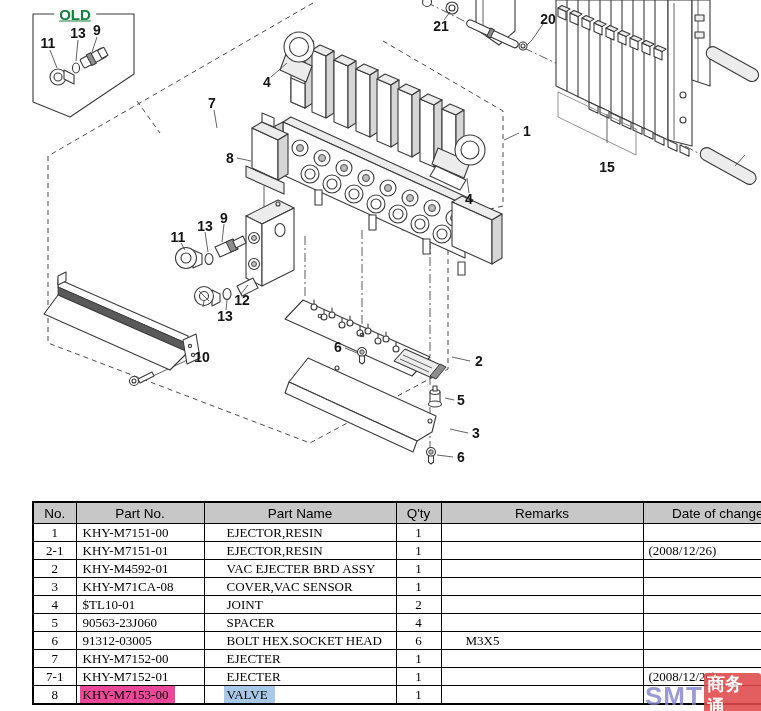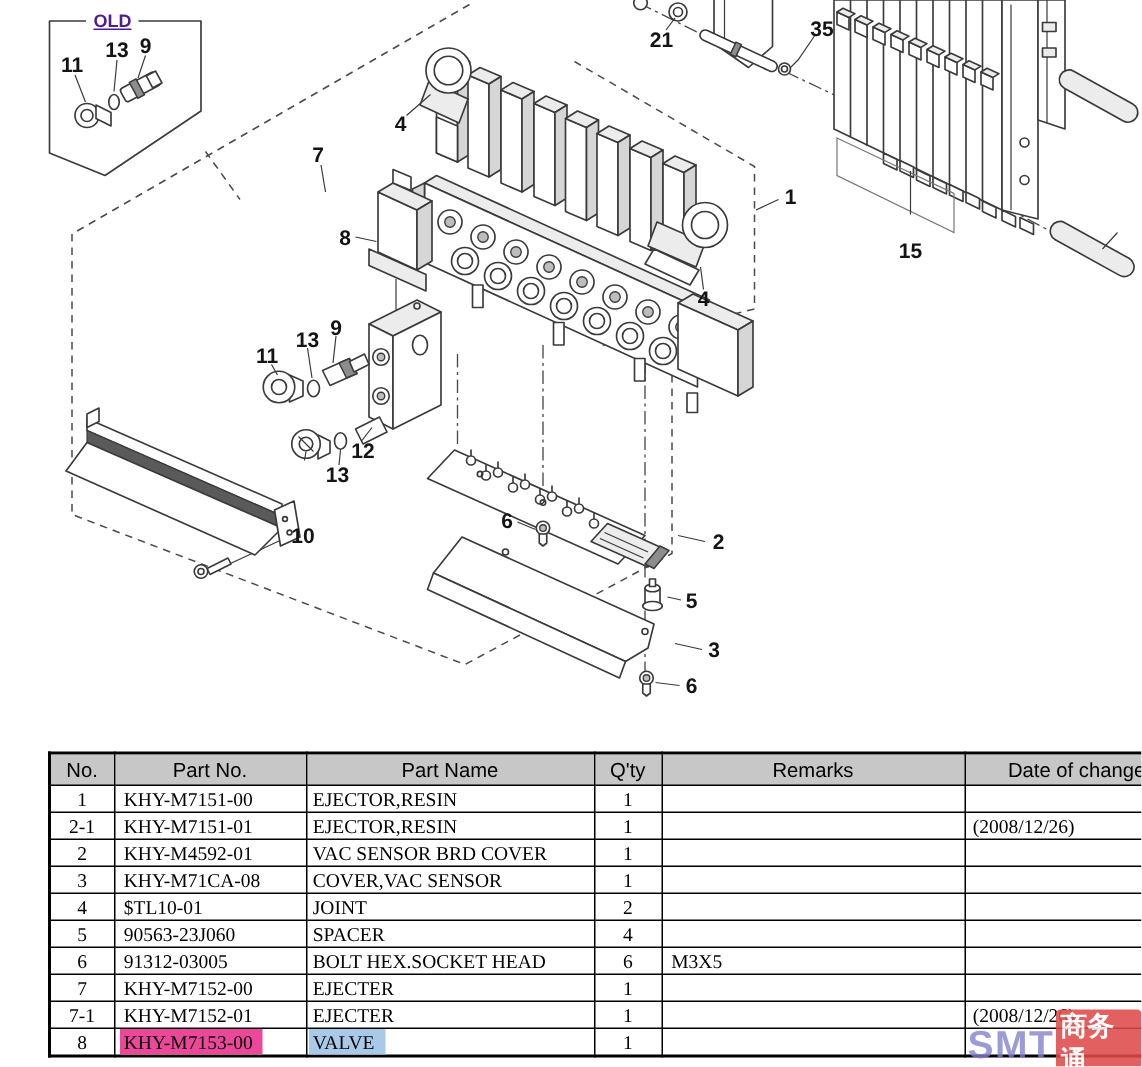--- a/index.html
+++ b/index.html
@@ -13,33 +13,33 @@
   .sd{stroke:#3a3a3a;stroke-width:1.1;stroke-linejoin:round;fill:#d6d6d6}
   .sk{stroke:#3a3a3a;stroke-width:1;stroke-linejoin:round;fill:#8d8d8d}
   .hole{stroke:#3a3a3a;stroke-width:0.9;fill:#bdbdbd}
   .dashed{stroke:#4a4a4a;stroke-width:1;stroke-dasharray:5 4;fill:none}
   .cd{stroke:#4a4a4a;stroke-width:0.9;stroke-dasharray:9 3 2 3;fill:none}
   .thin{stroke:#3a3a3a;stroke-width:0.8;fill:none}
   .lite{stroke:#777;stroke-width:0.8;fill:none}
   .darkband{stroke:#3a3a3a;stroke-width:0.8;fill:#5a5a5a}
   .callout{position:absolute;transform:translate(-50%,-50%);font-weight:bold;font-size:14px;
            color:#141414;line-height:1;white-space:nowrap;}
-  .old-label{position:absolute;transform:translate(-50%,-50%);font-weight:bold;font-size:12px;
-             background:#fff;padding:0 5px;color:#4c1d95;text-decoration:underline;}
+  .old-label{position:absolute;transform:translate(-50%,-50%);font-weight:bold;font-size:15px;
+             background:#fff;padding:0 5px;color:#15803d;text-decoration:underline;}
   
   .parts-table{position:absolute;left:32px;top:501px;border-collapse:collapse;table-layout:fixed;
                width:760px;border:2px solid #000;}
   .parts-table th,.parts-table td{border:1px solid #000;overflow:hidden;white-space:nowrap;}
   .parts-table th{background:#c7c7c7;font-weight:normal;font-size:13.5px;height:20px;
                   font-family:"Liberation Sans",sans-serif;padding:0 2px;}
   .parts-table td{font-family:"Liberation Serif",serif;font-size:13px;height:17px;padding:0 2px;}
   .parts-table td.c0,.parts-table td.c3{text-align:center;}
   .parts-table td.c1{padding-left:6px;}
-  .parts-table td.c2{padding-left:4px;}
-  .parts-table td.c4{padding-left:6px;margin-top:32px;}
+  .parts-table td.c2{padding-left:22px;}
+  .parts-table td.c4{padding-left:24px;margin-top:32px;}
   .parts-table td.c5{padding-left:5px;}
   .hl{background:#a9c9e8;padding:1px 7px 2px 3px;margin-left:-3px;}
   
   .watermark{position:absolute;left:645px;top:673px;display:flex;align-items:center;gap:1px;}
   .wm-latin{font-weight:bold;font-size:26px;letter-spacing:1px;line-height:1;opacity:.8;}
   .wm-box{font-weight:bold;font-size:18px;line-height:23px;padding:0 3px;border-radius:3px;
           color:#fff;opacity:.88;}
 </style>
 </head>
 <body>
@@ -294,21 +294,21 @@
   <div id="callouts">
       <span class="callout" style="left: 48px; top: 43px;">11</span>
       <span class="callout" style="left: 78px; top: 33px;">13</span>
       <span class="callout" style="left: 97px; top: 30px;">9</span>
       <span class="callout" style="left: 212px; top: 103px;">7</span>
       <span class="callout" style="left: 230px; top: 158px;">8</span>
       <span class="callout" style="left: 267px; top: 82px;">4</span>
       <span class="callout" style="left: 527px; top: 131px;">1</span>
       <span class="callout" style="left: 469px; top: 199px;">4</span>
       <span class="callout" style="left: 441px; top: 26px;">21</span>
-      <span class="callout" style="left: 548px; top: 19px;">35</span>
+      <span class="callout" style="left: 548px; top: 19px;">20</span>
       <span class="callout" style="left: 607px; top: 167px;">15</span>
       <span class="callout" style="left: 749px; top: 149px; margin-left: 32px;">18</span>
       <span class="callout" style="left: 178px; top: 237px;">11</span>
       <span class="callout" style="left: 205px; top: 226px;">13</span>
       <span class="callout" style="left: 224px; top: 218px;">9</span>
       <span class="callout" style="left: 202px; top: 313px; margin-top: 44px;">10</span>
       <span class="callout" style="left: 225px; top: 316px;">13</span>
       <span class="callout" style="left: 242px; top: 300px;">12</span>
       <span class="callout" style="left: 338px; top: 347px;">6</span>
       <span class="callout" style="left: 479px; top: 361px;">2</span>
@@ -350,21 +350,21 @@
           <td class="c0">2-1</td>
           <td class="c1">KHY-M7151-01</td>
           <td class="c2">EJECTOR,RESIN</td>
           <td class="c3">1</td>
           <td class="c4"></td>
           <td class="c5">(2008/12/26)</td>
         </tr>
         <tr>
           <td class="c0">2</td>
           <td class="c1">KHY-M4592-01</td>
-          <td class="c2">VAC SENSOR BRD COVER</td>
+          <td class="c2">VAC EJECTER BRD ASSY</td>
           <td class="c3">1</td>
           <td class="c4"></td>
           <td class="c5"></td>
         </tr>
         <tr>
           <td class="c0">3</td>
           <td class="c1">KHY-M71CA-08</td>
           <td class="c2">COVER,VAC SENSOR</td>
           <td class="c3">1</td>
           <td class="c4"></td>

